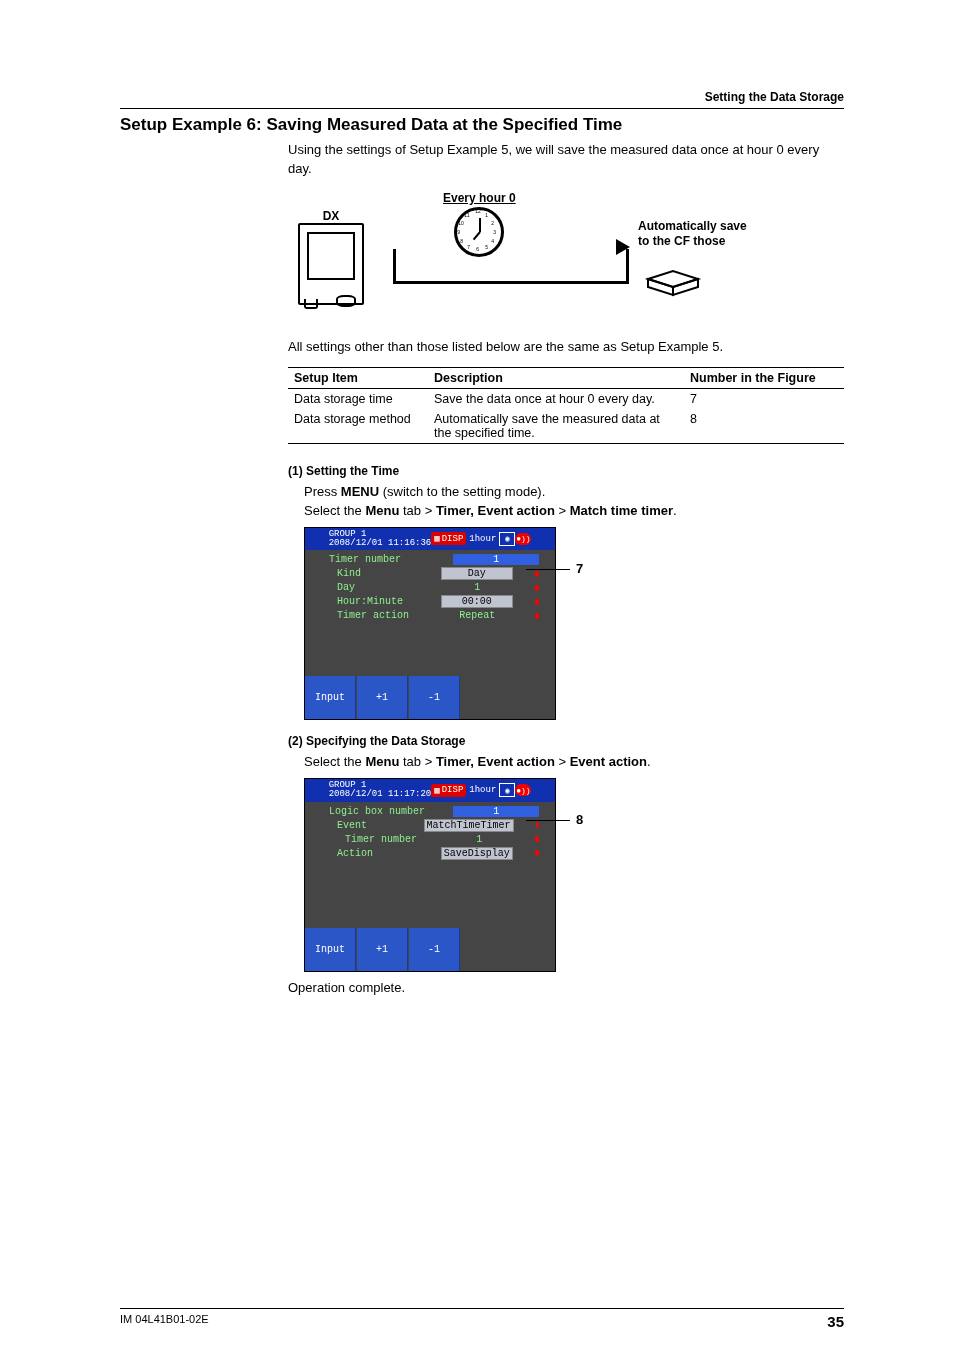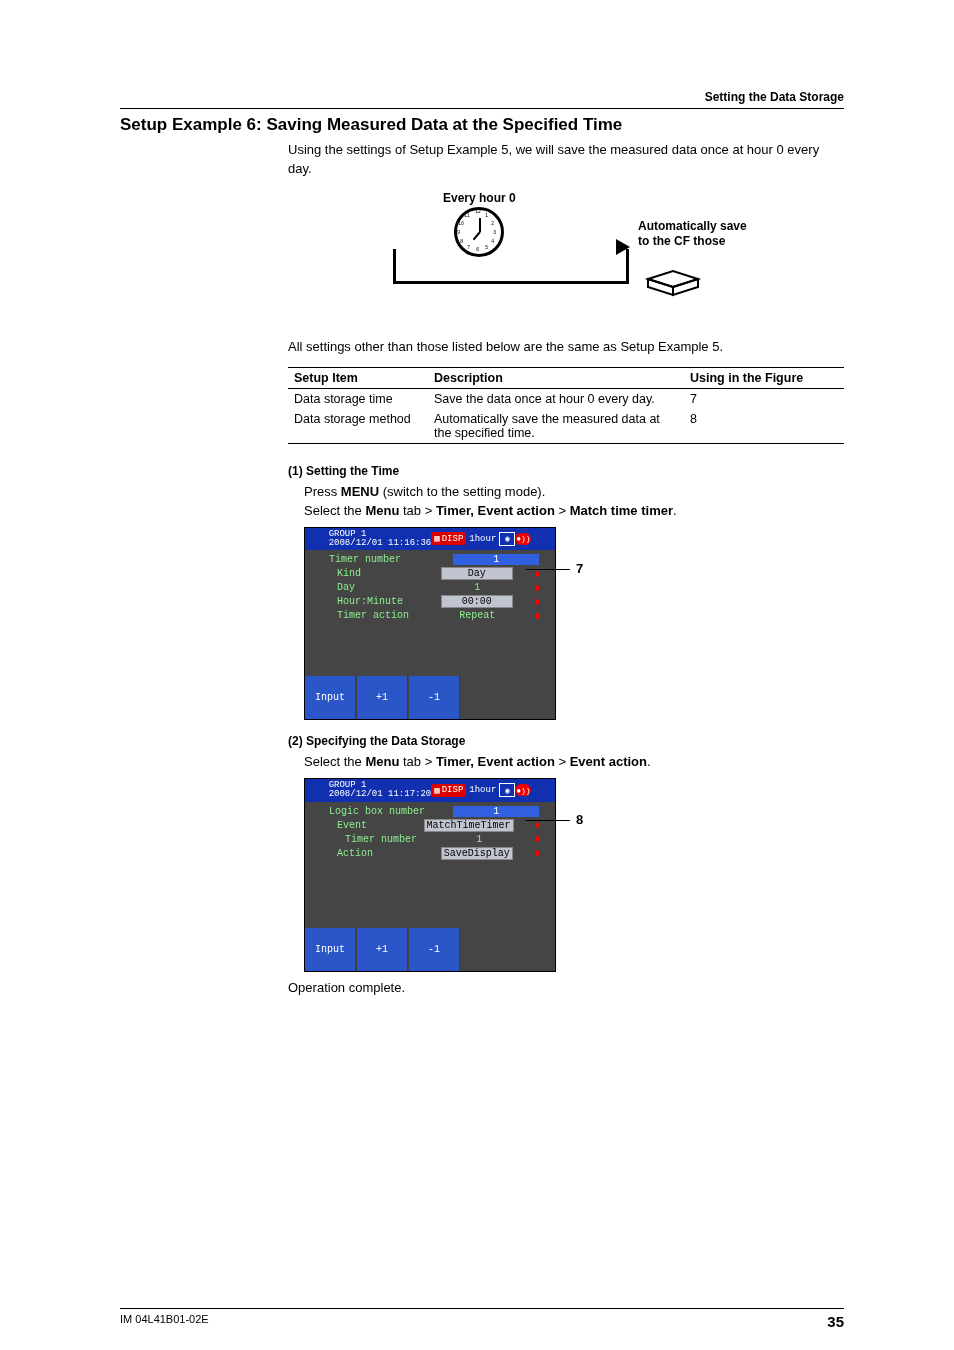--- a/index.html
+++ b/index.html
@@ -49,21 +49,21 @@
   .flow-tray {
     position:absolute; left:105px; top:60px; width:230px; height:32px;
     border:3px solid #000; border-top:none;
   }
   .arrow-right {
     position:absolute; right:-4px; top:-10px;
     width:0;height:0;border-top:8px solid transparent;border-bottom:8px solid transparent;border-left:14px solid #000;
   }
 
   .clock-wrap { position:absolute; left:155px; top:2px; text-align:center; }
-  .clock-label { font-size:12px; font-weight:bold; margin-bottom:2px; }
+  .clock-label { font-size:12px; font-weight:bold; margin-bottom:2px;text-decoration:underline; }
   .clock {
     width:44px;height:44px;border:3px solid #000;border-radius:50%;position:relative;margin:0 auto;
   }
   .clock .tick { position:absolute; font-size:5px; line-height:5px; }
   .hand-h { position:absolute; left:50%; top:50%; width:2px; height:14px; background:#000; transform-origin:top; transform:rotate(180deg); }
   .hand-m { position:absolute; left:50%; top:50%; width:2px; height:10px; background:#000; transform-origin:top; transform:rotate(40deg); }
 
   .auto-save-block { position:absolute; left:350px; top:30px; font-weight:bold; font-size:12px; line-height:1.3; }
   .cf-card { position:absolute; left:355px; top:80px; }
   .cf-svg { width:60px; height:30px; }
@@ -165,20 +165,28 @@
 <div class="page">
   <div class="header-right">Setting the Data Storage</div>
   <div class="hr-top"></div>
 
   <div class="h1">Setup Example 6: Saving Measured Data at the Specified Time</div>
 
   <div class="indent1">
     <div class="para">Using the settings of Setup Example 5, we will save the measured data once at hour 0 every day.</div>
 
     <div class="diagram-row">
+      <div style="position:absolute;left:10px;top:20px;">
+        <div class="dx-label">DX</div>
+        <div class="dx-device">
+          <div class="dx-screen"></div>
+          <div class="dx-foot"></div>
+          <div class="dx-knob"></div>
+        </div>
+      </div>
 
       <div class="clock-wrap">
         <div class="clock-label">Every hour 0</div>
         <div class="clock">
           <span class="tick" style="left:18px;top:-1px">12</span>
           <span class="tick" style="left:28px;top:3px">1</span>
           <span class="tick" style="left:34px;top:11px">2</span>
           <span class="tick" style="left:36px;top:20px">3</span>
           <span class="tick" style="left:34px;top:29px">4</span>
           <span class="tick" style="left:28px;top:35px">5</span>
@@ -216,21 +224,21 @@
     <table class="tbl">
       <colgroup>
           <col style="width:140px">
           <col>
           <col style="width:160px">
         </colgroup>
       <thead>
         <tr>
           <th>Setup Item</th>
           <th>Description</th>
-          <th>Using in the Figure</th>
+          <th>Number in the Figure</th>
         </tr>
       </thead>
       <tbody>
         <tr>
           <td>Data storage time</td>
           <td>Save the data once at hour 0 every day.</td>
           <td>7</td>
         </tr>
         <tr class="last">
           <td>Data storage method</td>

